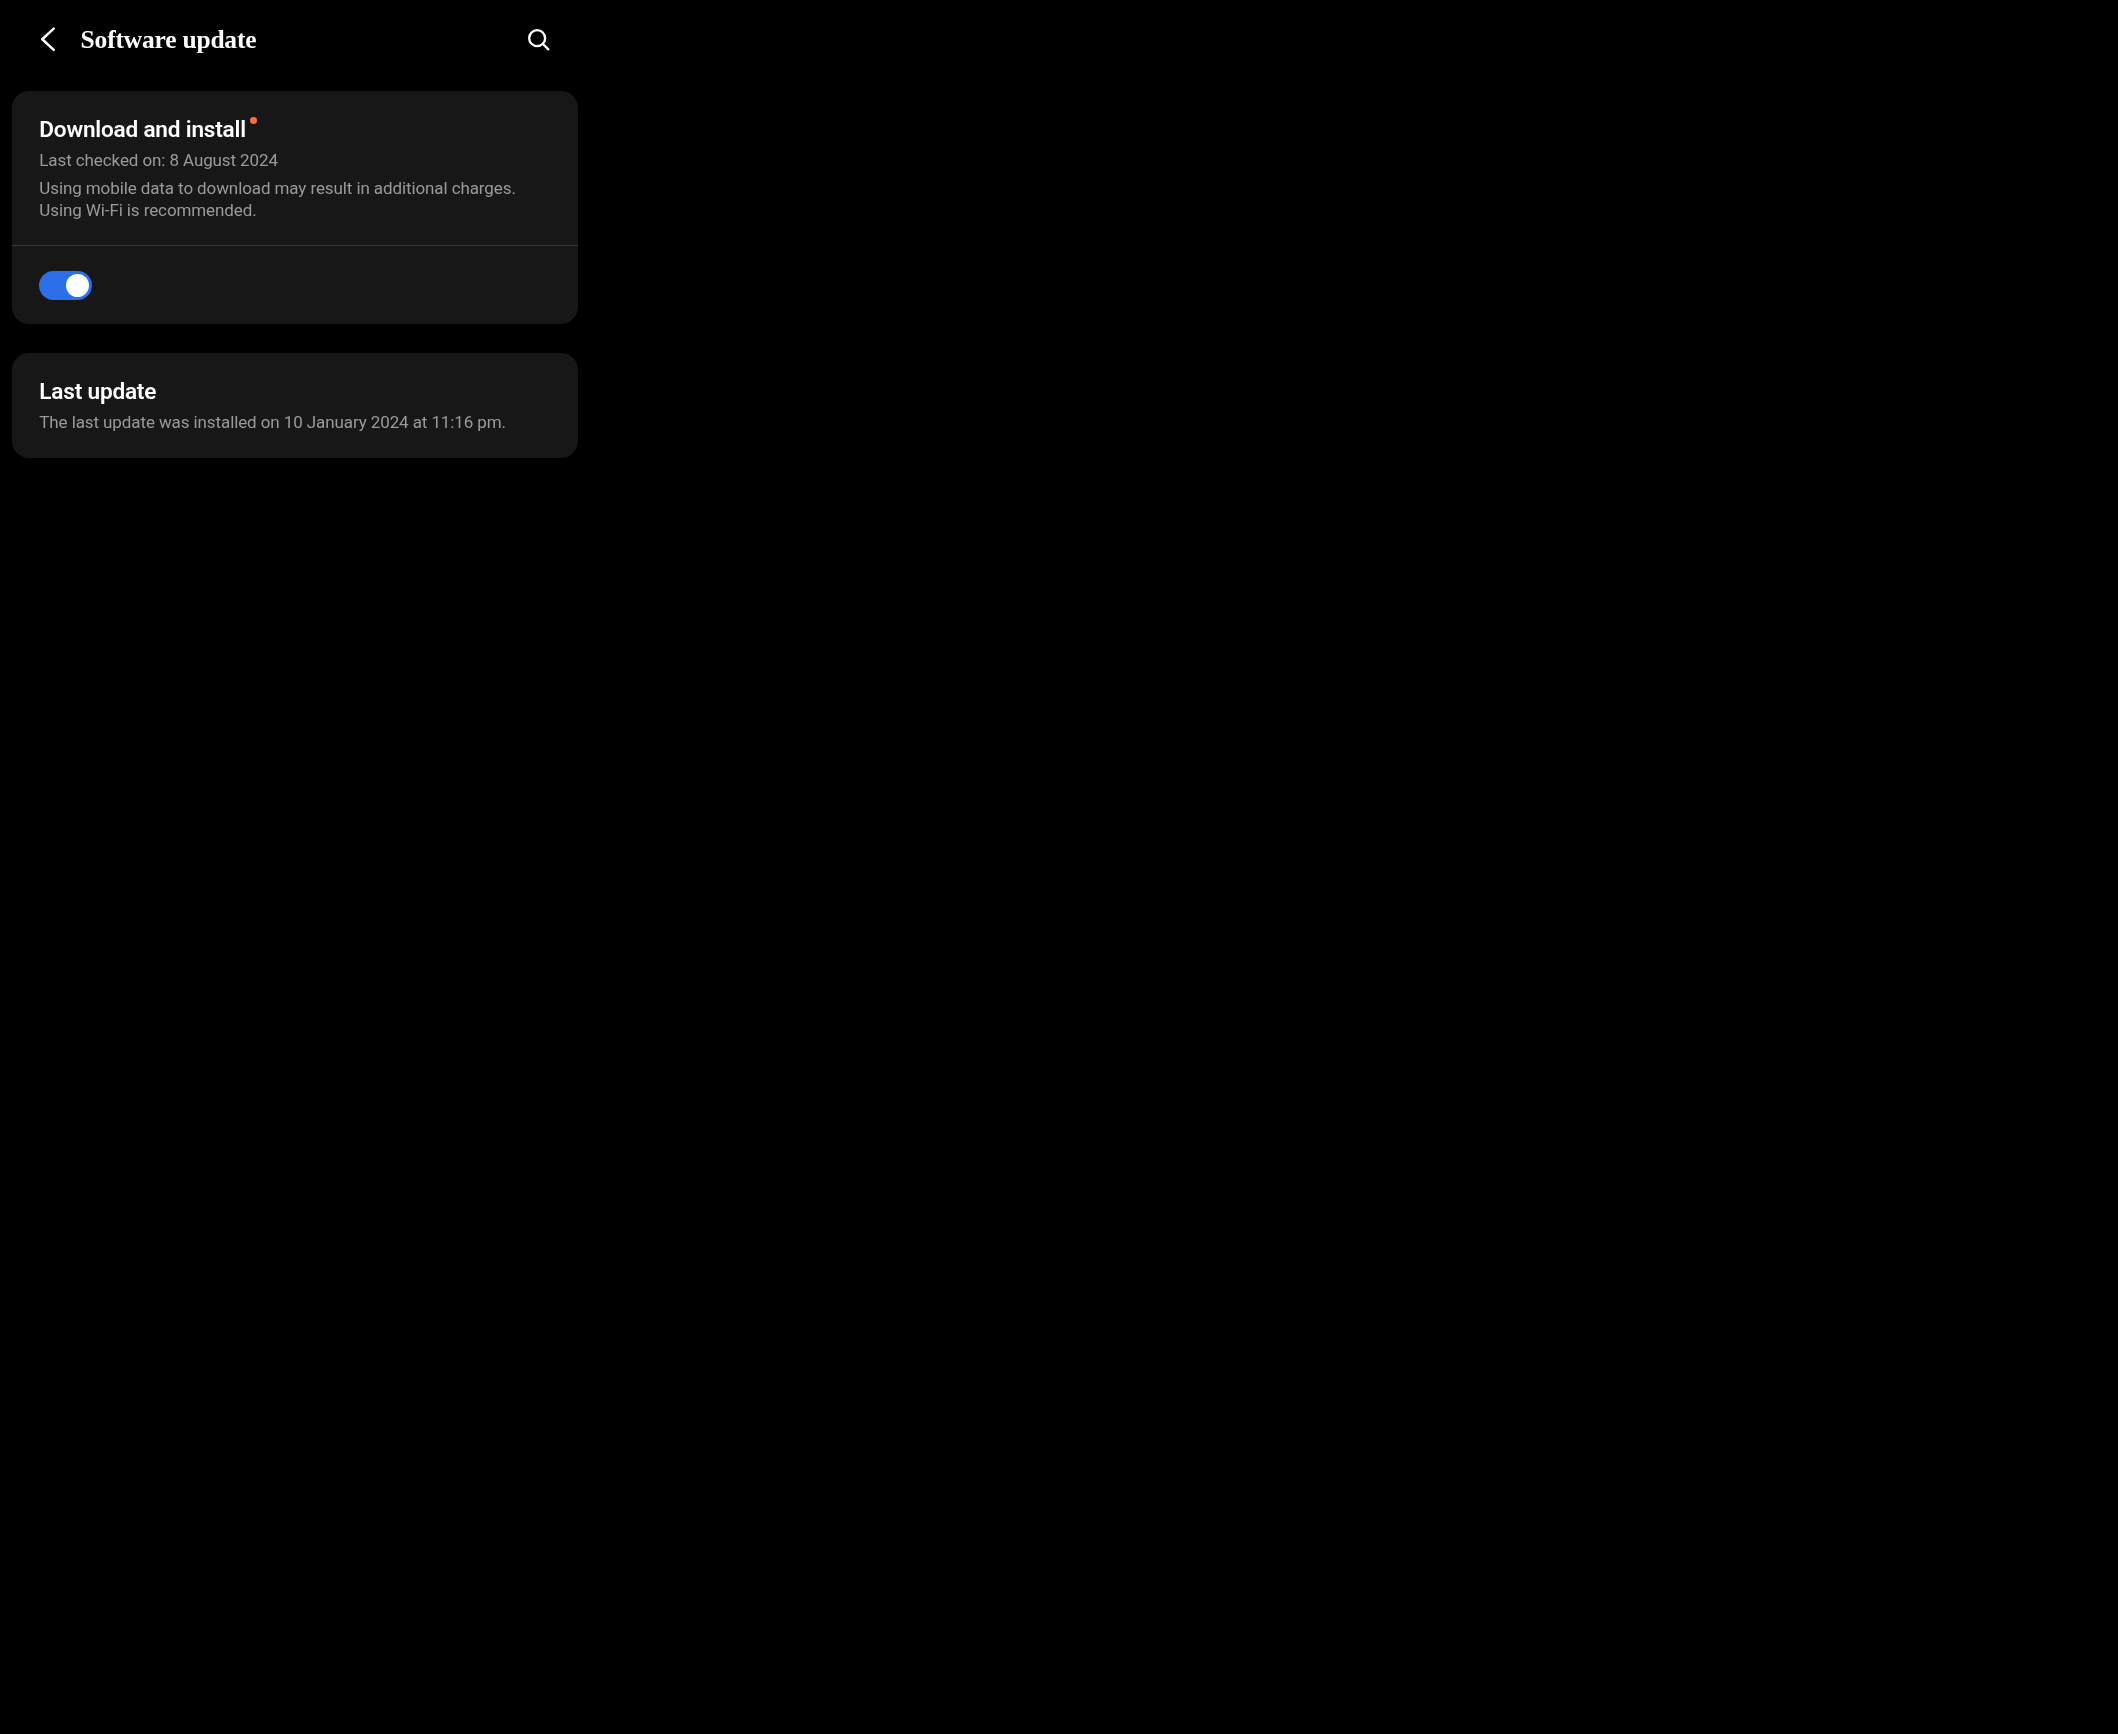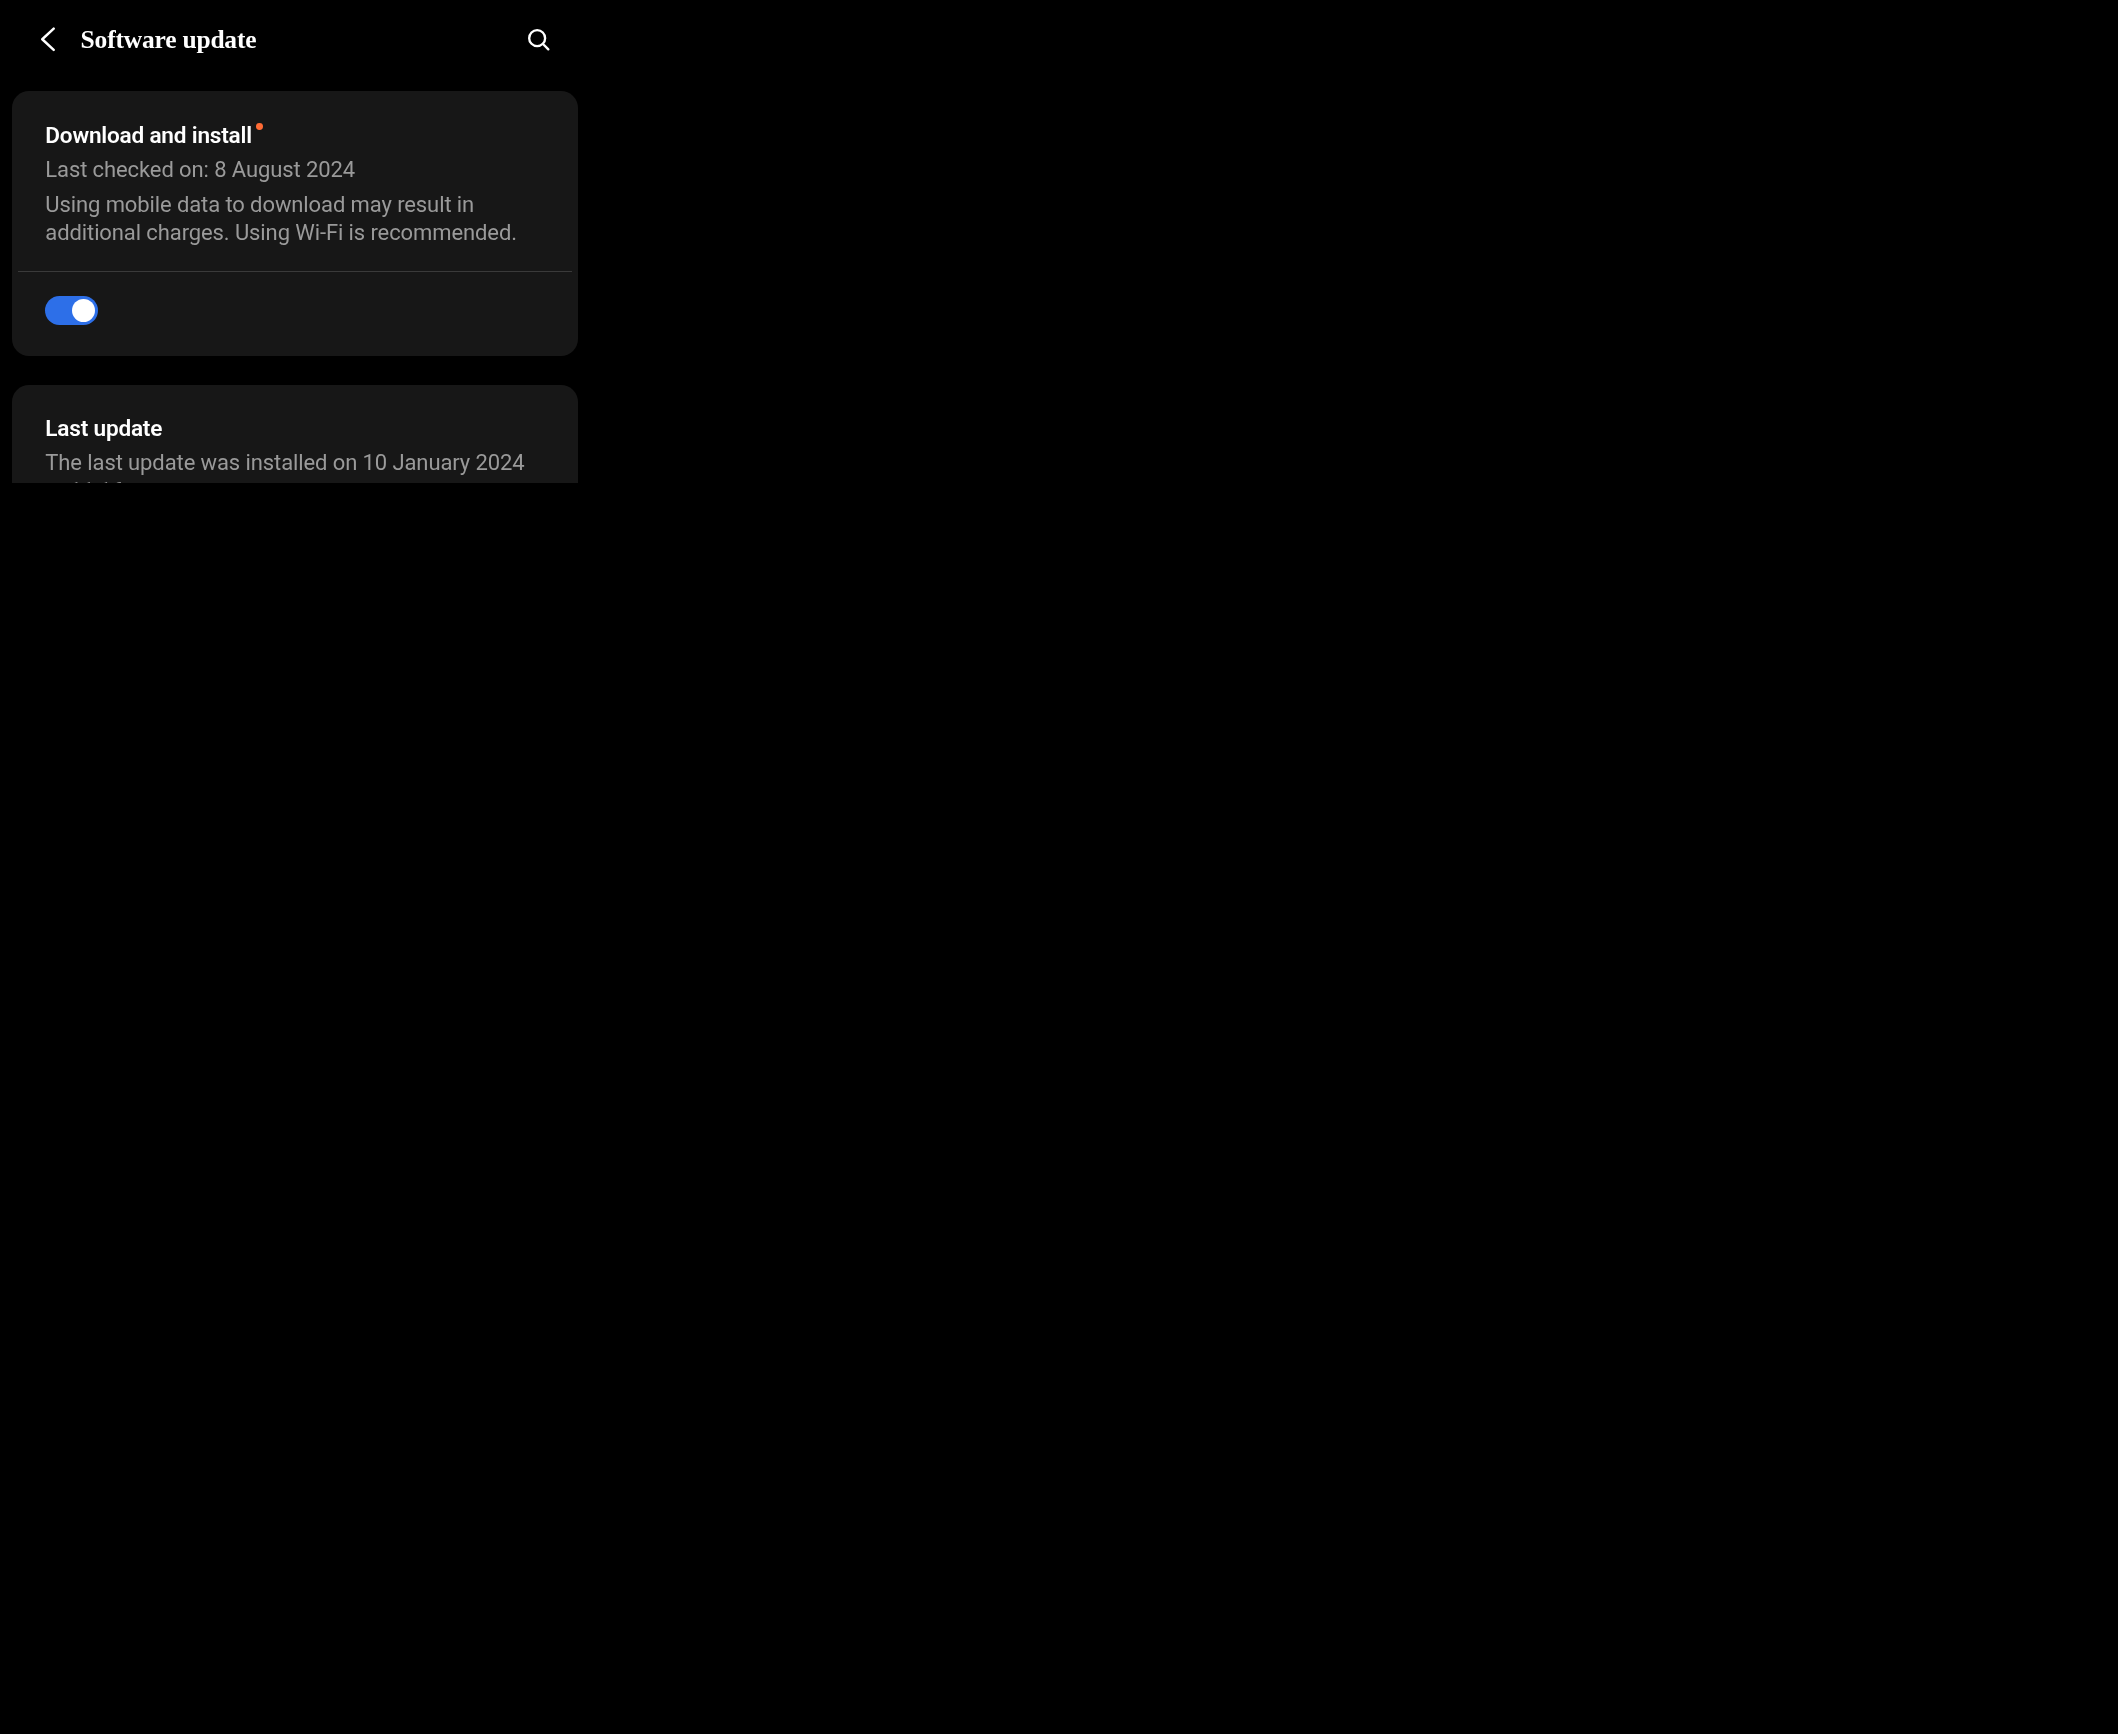--- a/index.html
+++ b/index.html
@@ -54,21 +54,21 @@
     
     .search-button svg {
       width: 25.5px;
       height: 25.5px;
     }
     
     .card {
       background-color: #171717;
       border-radius: 17px;
       margin: 12.3px 12.3px 0 12.3px;
-      padding: 6px;
+      padding: 0;
     }
     
     .card-item {
       padding: 24.5px 27px;
     }
     
     .card-item.divider-bottom {
       border-bottom: 0.5px solid #3a3a3a;
       margin-left: 0;
       margin-right: 0;
@@ -92,21 +92,21 @@
       width: 6.9px;
       height: 6.9px;
       background-color: #ff6b35;
       border-radius: 50%;
       margin-left: 3.9px;
       margin-top: 1px;
     }
     
     .item-description {
       color: #9a9a9a;
-      font-size: 22px;
+      font-size: 17px;
       line-height: 1.28;
       margin-top: 6.9px;
       letter-spacing: -0.1px;
     }
     
     .item-with-toggle {
       display: flex;
       align-items: center;
       gap: 14.7px;
       padding: 24.5px 27px;

